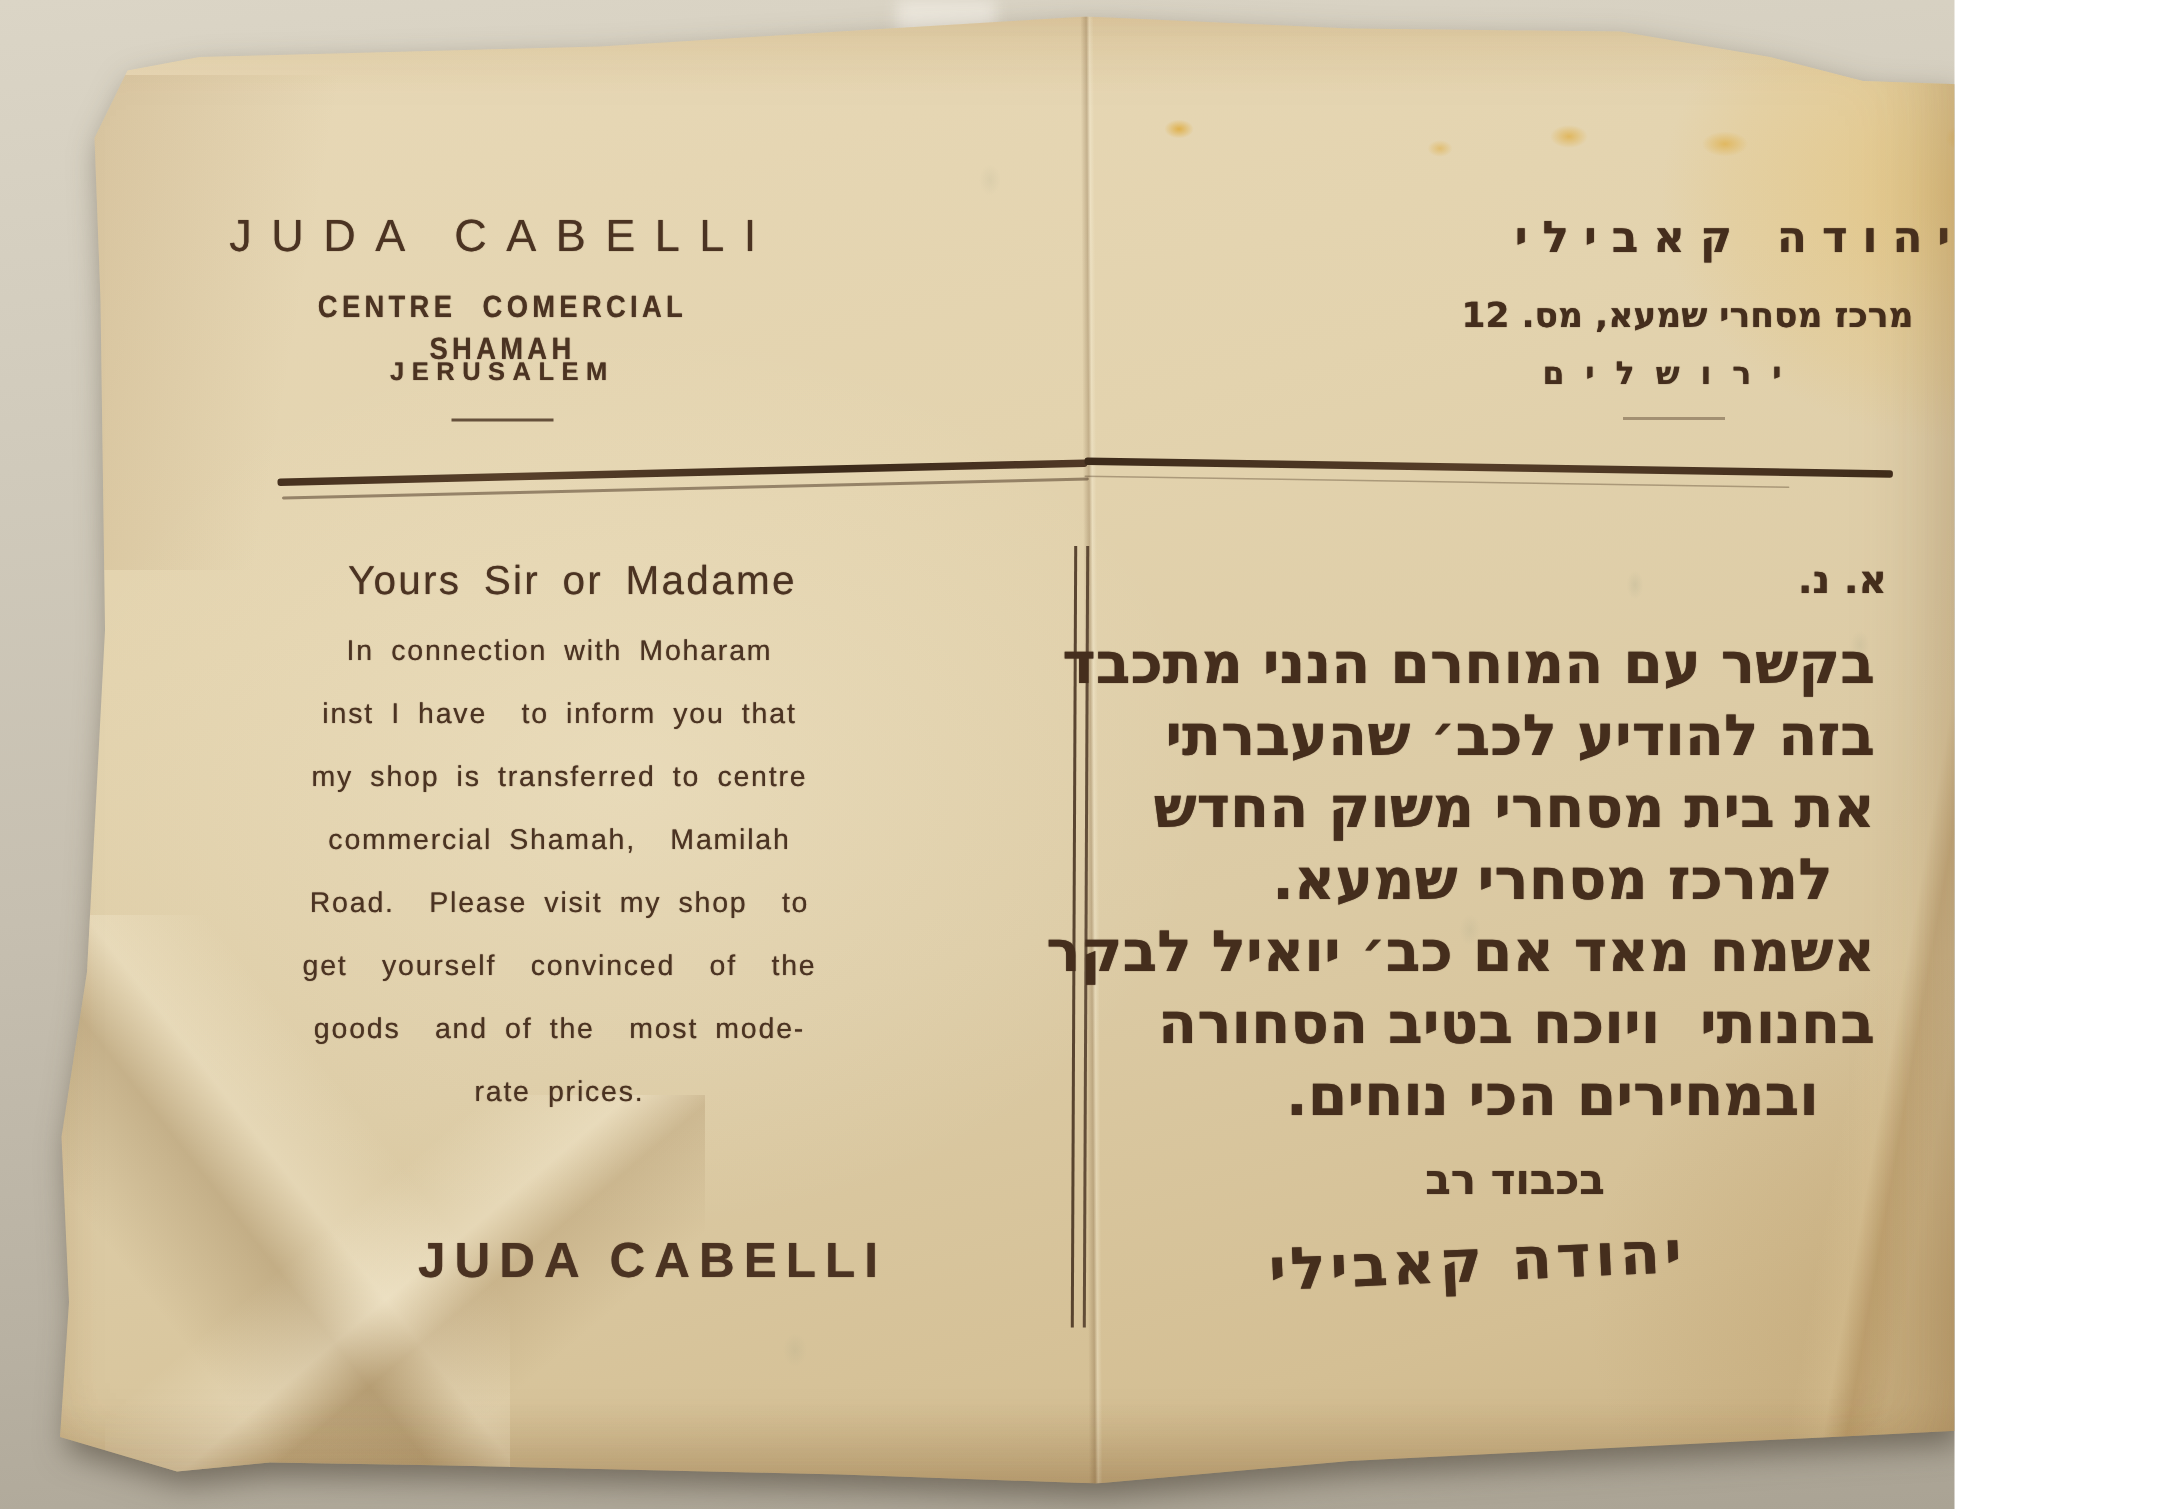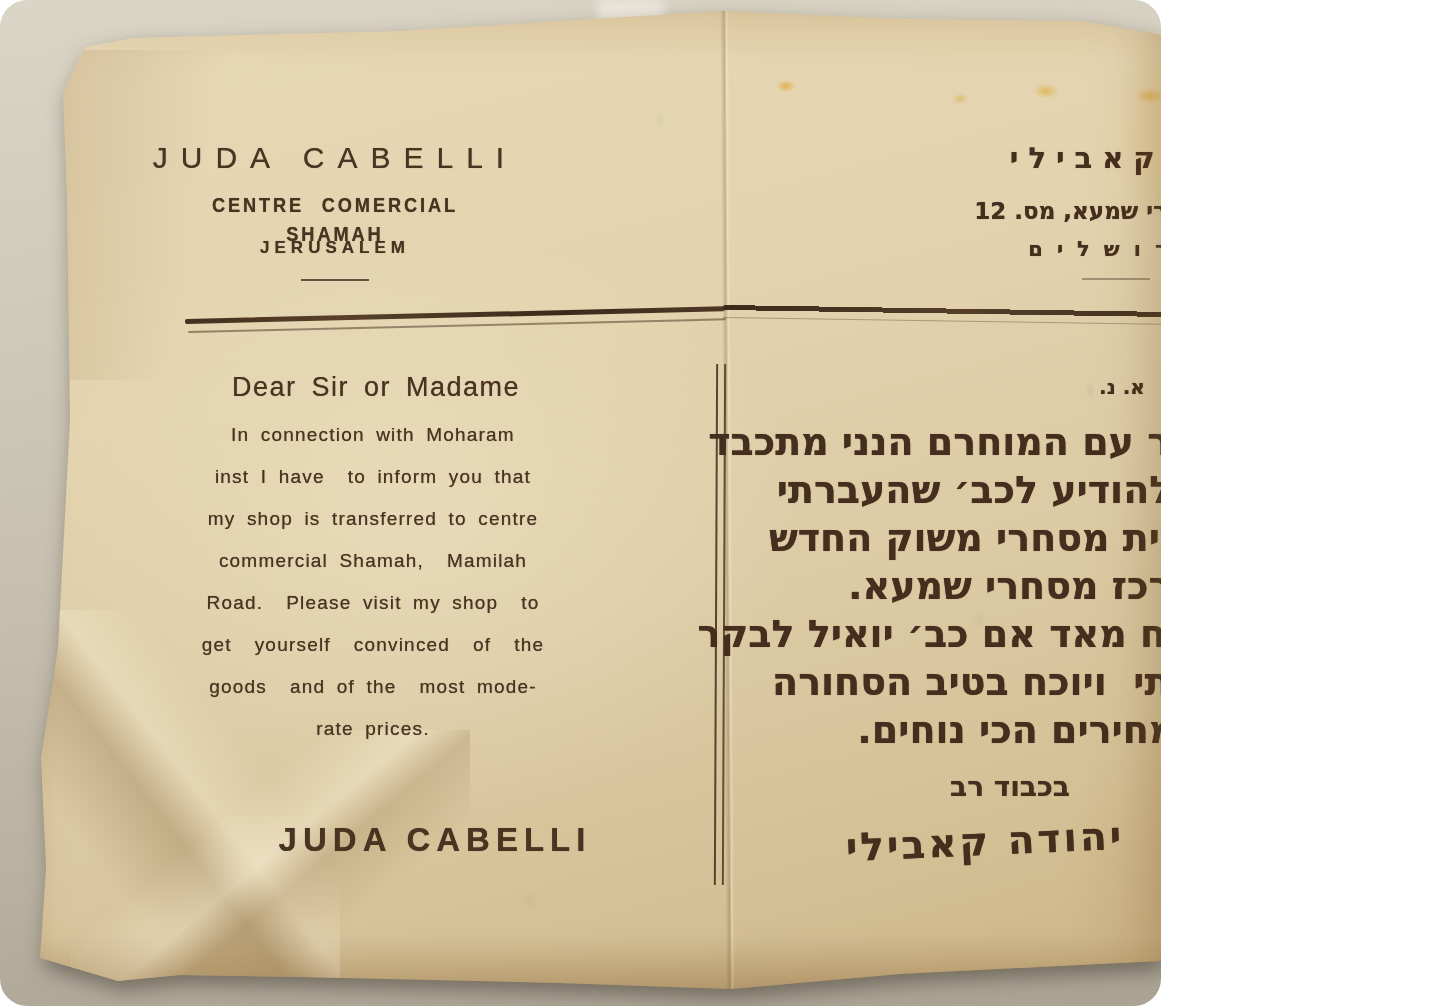--- a/index.html
+++ b/index.html
@@ -1,20 +1,19 @@
 <!DOCTYPE html>
 <html><head>
 <meta charset="utf-8">
 <style>
   html,body{margin:0;padding:0;}
   .scene{
-    position:relative;width:1161px;height:1006px;overflow:hidden;
+    position:relative;width:1303px;height:1006px;overflow:hidden;
     background:linear-gradient(175deg,#dbd5c6 0%,#d0cabb 28%,#c6bfb0 55%,#b8b1a2 80%,#aaa394 100%);
     font-family:"Liberation Sans",sans-serif;
-    border-radius:27px;
   }
   .bg-strip{position:absolute;left:598px;top:0;width:66px;height:42px;background:rgba(243,240,231,.7);filter:blur(5px);}
   .paper-wrap{position:absolute;inset:0;filter:drop-shadow(4px 9px 10px rgba(55,48,36,.5));}
   .paper{
     position:absolute;inset:0;
     clip-path:polygon(63px 92px,85px 47px,133px 38px,400px 31px,560px 21px,724px 11px,900px 19px,1080px 21px,1180px 38px,1242px 54px,1330px 57px,1376px 64px,1386px 92px,1371px 300px,1391px 318px,1386px 352px,1404px 560px,1410px 700px,1427px 868px,1424px 948px,1340px 952px,1262px 956px,1100px 964px,900px 974px,731px 989px,560px 983px,300px 977px,180px 975px,118px 981px,40px 958px,46px 868px,41px 758px,58px 648px,70px 420px,67px 200px);
     background:
       radial-gradient(14px 9px at 786px 86px,rgba(222,168,52,.8),transparent 70%),
       radial-gradient(18px 11px at 1046px 91px,rgba(222,168,52,.65),transparent 70%),
       radial-gradient(12px 8px at 960px 99px,rgba(222,168,52,.5),transparent 70%),
@@ -62,21 +61,21 @@
   .heb-address{position:absolute;left:960px;top:196px;width:330px;text-align:center;font-size:23px;line-height:30px;direction:rtl;}
   .heb-city   {position:absolute;left:960px;top:234px;width:310px;text-align:center;font-size:21px;letter-spacing:14px;line-height:30px;direction:rtl;}
   .heb-rule   {position:absolute;left:1082px;top:278px;width:68px;height:2px;background:rgba(70,48,30,.4);}
   
   .salutation-en{position:absolute;left:232px;top:370px;font-size:27px;letter-spacing:1.5px;word-spacing:6px;line-height:34px;white-space:pre;}
   .en-body{position:absolute;left:168px;top:414px;width:410px;text-align:center;}
   .en-body .line{display:block;height:42px;line-height:42px;font-size:19px;letter-spacing:1.2px;word-spacing:5px;white-space:pre;}
   .closing-en  {position:absolute;left:300px;top:766px;width:260px;text-align:center;font-size:27px;letter-spacing:1.5px;word-spacing:6px;line-height:34px;}
   .signature-en{position:absolute;left:270px;top:820px;width:330px;text-align:center;font-size:33px;font-weight:bold;letter-spacing:6px;line-height:40px;}
   
-  .salutation-he{position:absolute;left:1062px;top:370px;width:120px;text-align:center;font-size:20px;line-height:34px;direction:rtl;}
+  .salutation-he{position:absolute;left:1138px;top:370px;width:120px;text-align:right;font-size:26px;line-height:34px;direction:rtl;}
   .he-body{position:absolute;left:820px;top:418px;width:430px;text-align:center;direction:rtl;}
   .he-body .line{display:block;height:48px;line-height:48px;font-size:38px;white-space:pre;}
   .closing-he  {position:absolute;left:930px;top:770px;width:160px;text-align:center;font-size:28px;line-height:34px;direction:rtl;}
   .signature-he{position:absolute;left:840px;top:818px;width:290px;text-align:center;font-size:39px;letter-spacing:3px;line-height:48px;direction:rtl;transform:rotate(-2.5deg);}
 </style>
 </head>
 <body>
 
 <div class="scene">
   <div class="bg-strip"></div>
@@ -100,21 +99,21 @@
       <div class="heb-city ink-he">ירושלים</div>
       <div class="heb-rule"></div>
 
       <div class="rule rule-left"></div>
       <div class="rule rule-right"></div>
       <div class="rule rule-thin-left"></div>
       <div class="rule rule-thin-right"></div>
 
       <div class="divider-v"></div>
 
-      <div class="salutation-en ink">Dear Sir or Madame</div>
+      <div class="salutation-en ink">Yours Sir or Madame</div>
       <div class="en-body ink">
         <span class="line">In connection with Moharam</span>
         <span class="line">inst I have  to inform you that</span>
         <span class="line">my shop is transferred to centre</span>
         <span class="line">commercial Shamah,  Mamilah</span>
         <span class="line">Road.  Please visit my shop  to</span>
         <span class="line">get  yourself  convinced  of  the</span>
         <span class="line">goods  and of the  most mode-</span>
         <span class="line">rate prices.</span>
       </div>

